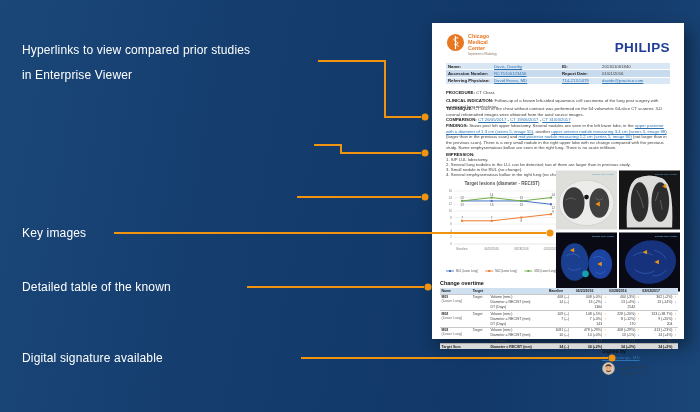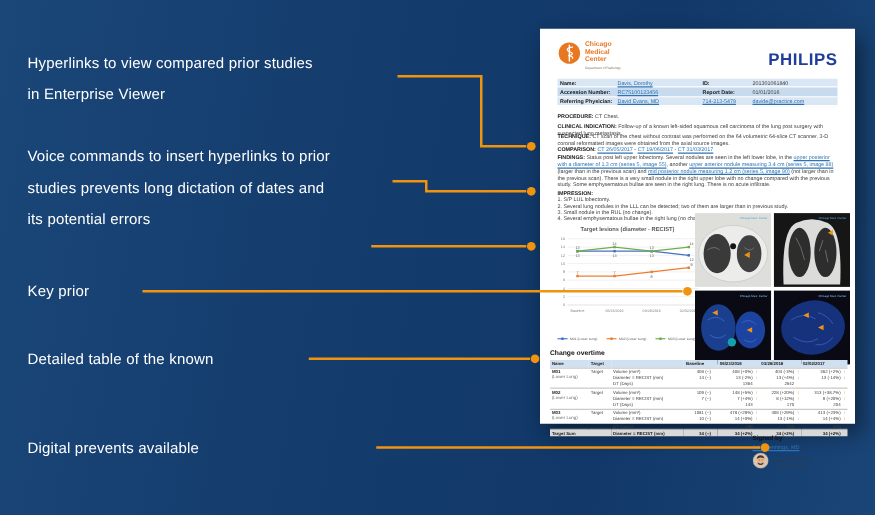--- a/index.html
+++ b/index.html
@@ -59,26 +59,23 @@
   .sig-name{font-size:4.4px;margin-top:.5px}
   .sig-row{display:flex;align-items:center;gap:2px;margin-top:1.5px}
 </style>
 </head>
 <body>
 
 <div class="slide">
 
   <div class="ann" style="left:22px;top:38px;width:330px">Hyperlinks to view compared prior studies
 in Enterprise Viewer</div>
-  <div class="ann" style="left:22px;top:113px;width:345px">Voice commands to insert hyperlinks to prior
-studies prevents long dictation of dates and
-its potential errors</div>
-  <div class="ann" style="left:22px;top:221px;width:160px">Key prior</div>
+  <div class="ann" style="left:22px;top:221px;width:160px">Key images</div>
   <div class="ann" style="left:22px;top:275px;width:280px">Detailed table of the known</div>
-  <div class="ann" style="left:22px;top:346px;width:300px">Digital prevents available</div>
+  <div class="ann" style="left:22px;top:346px;width:300px">Digital signature available</div>
 
   <div class="page">
 
     <div class="logo-wrap">
       <svg width="19" height="19" viewBox="0 0 20 20">
         <circle cx="10" cy="10" r="9" fill="#e87722"></circle>
         <path d="M10 3 v14" stroke="#ffffff" stroke-width="1.2"></path>
         <path d="M13 5 c-4.5 0 -6.5 2.2 -3 3.6 c3.5 1.4 3.5 3 -1 3.6 c3 .2 4.5 1.2 3.5 2.6" fill="none" stroke="#ffffff" stroke-width="1"></path>
       </svg>
       <div class="logo-text">

